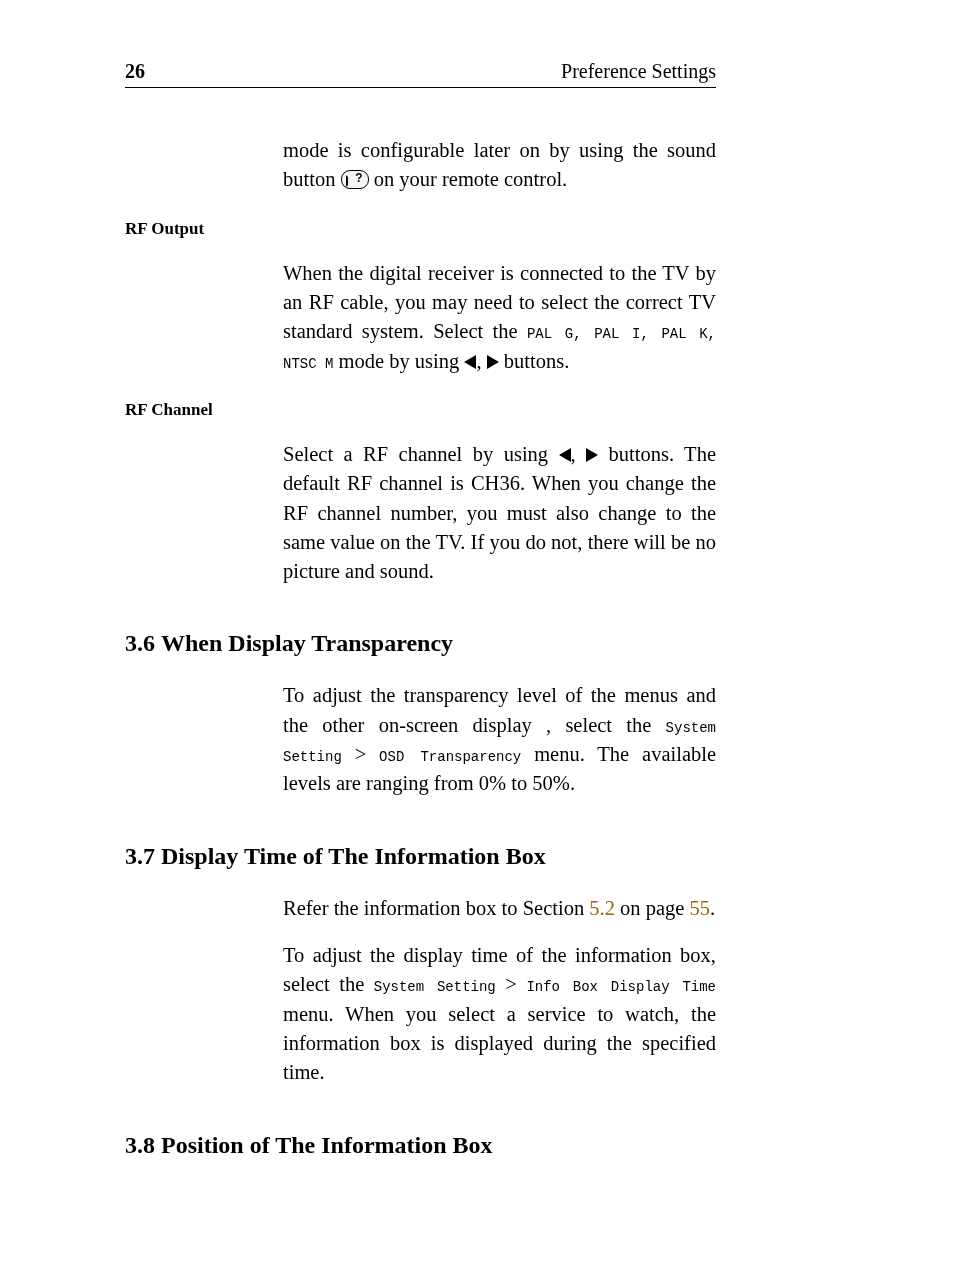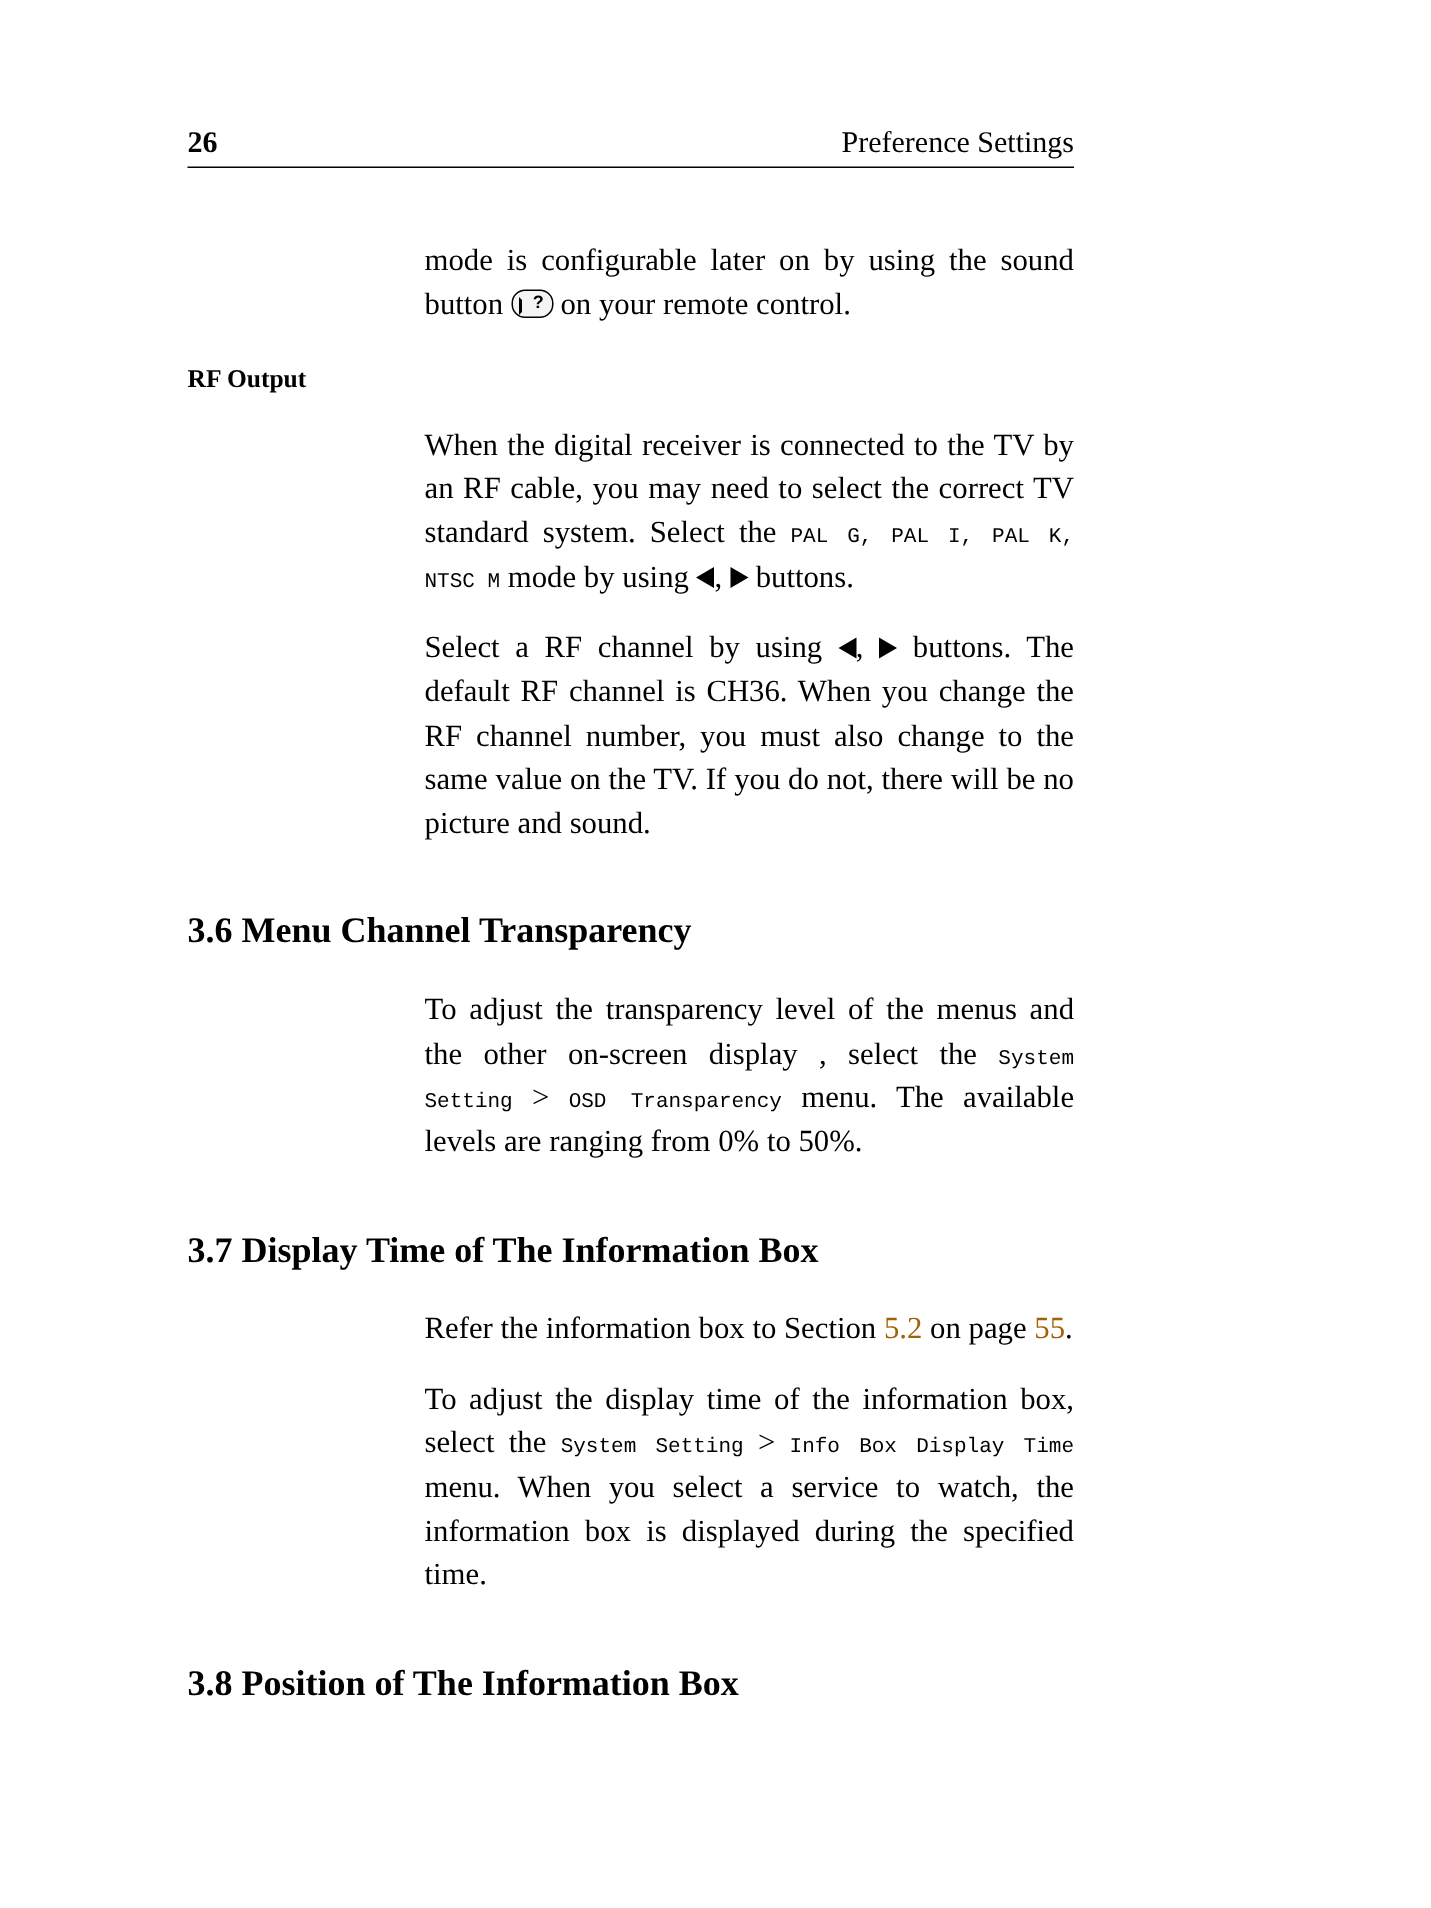--- a/index.html
+++ b/index.html
@@ -7,21 +7,21 @@
     padding: 0;
     background: #ffffff;
     font-family: "Palatino Linotype", "Book Antiqua", Palatino, Georgia, serif;
     color: #000;
   }
   .page {
     width: 831px;
     height: 1272px;
     position: relative;
     box-sizing: border-box;
-    padding: 84px 115px 0 125px;
+    padding: 60px 115px 0 125px;
   }
   .header {
     display: flex;
     justify-content: space-between;
     align-items: baseline;
     font-size: 20px;
     padding-bottom: 4px;
     border-bottom: 1px solid #000;
     margin-bottom: 48px;
   }
@@ -112,29 +112,30 @@
     </p>
   </div>
 
   <div class="side-label">RF Output</div>
   <div class="body-col">
     <p>
       <span>When the digital receiver is connected to the TV by an RF ca­ble, you may need to select the correct TV standard system. Select the </span><span class="sans">PAL G, PAL I, PAL K, NTSC M</span><span> mode by using </span><span class="tri-left"></span><span>, </span><span class="tri-right"></span><span> buttons.</span>
     </p>
   </div>
 
+  <div class="side-label">RF Channel</div>
   <div class="body-col">
     <p>
       <span>Select a RF channel by using </span><span class="tri-left"></span><span>, </span><span class="tri-right"></span><span> buttons.  The default RF channel is CH36.  When you change the RF channel number, you must also change to the same value on the TV. If you do not, there will be no picture and sound.</span>
     </p>
   </div>
 
   <div class="section-heading">
     <span class="num">3.6</span>
-    <span>Menu Channel Transparency</span>
+    <span>When Display Transparency</span>
   </div>
   <div class="body-col">
     <p>
       <span>To adjust the transparency level of the menus and the other on-screen display , select the </span><span class="sans">System Setting</span><span> &gt; </span><span class="sans">OSD Trans­parency</span><span> menu.  The available levels are ranging from 0% to 50%.</span>
     </p>
   </div>
 
   <div class="section-heading">
     <span class="num">3.7</span>
     <span>Display Time of The Information Box</span>

